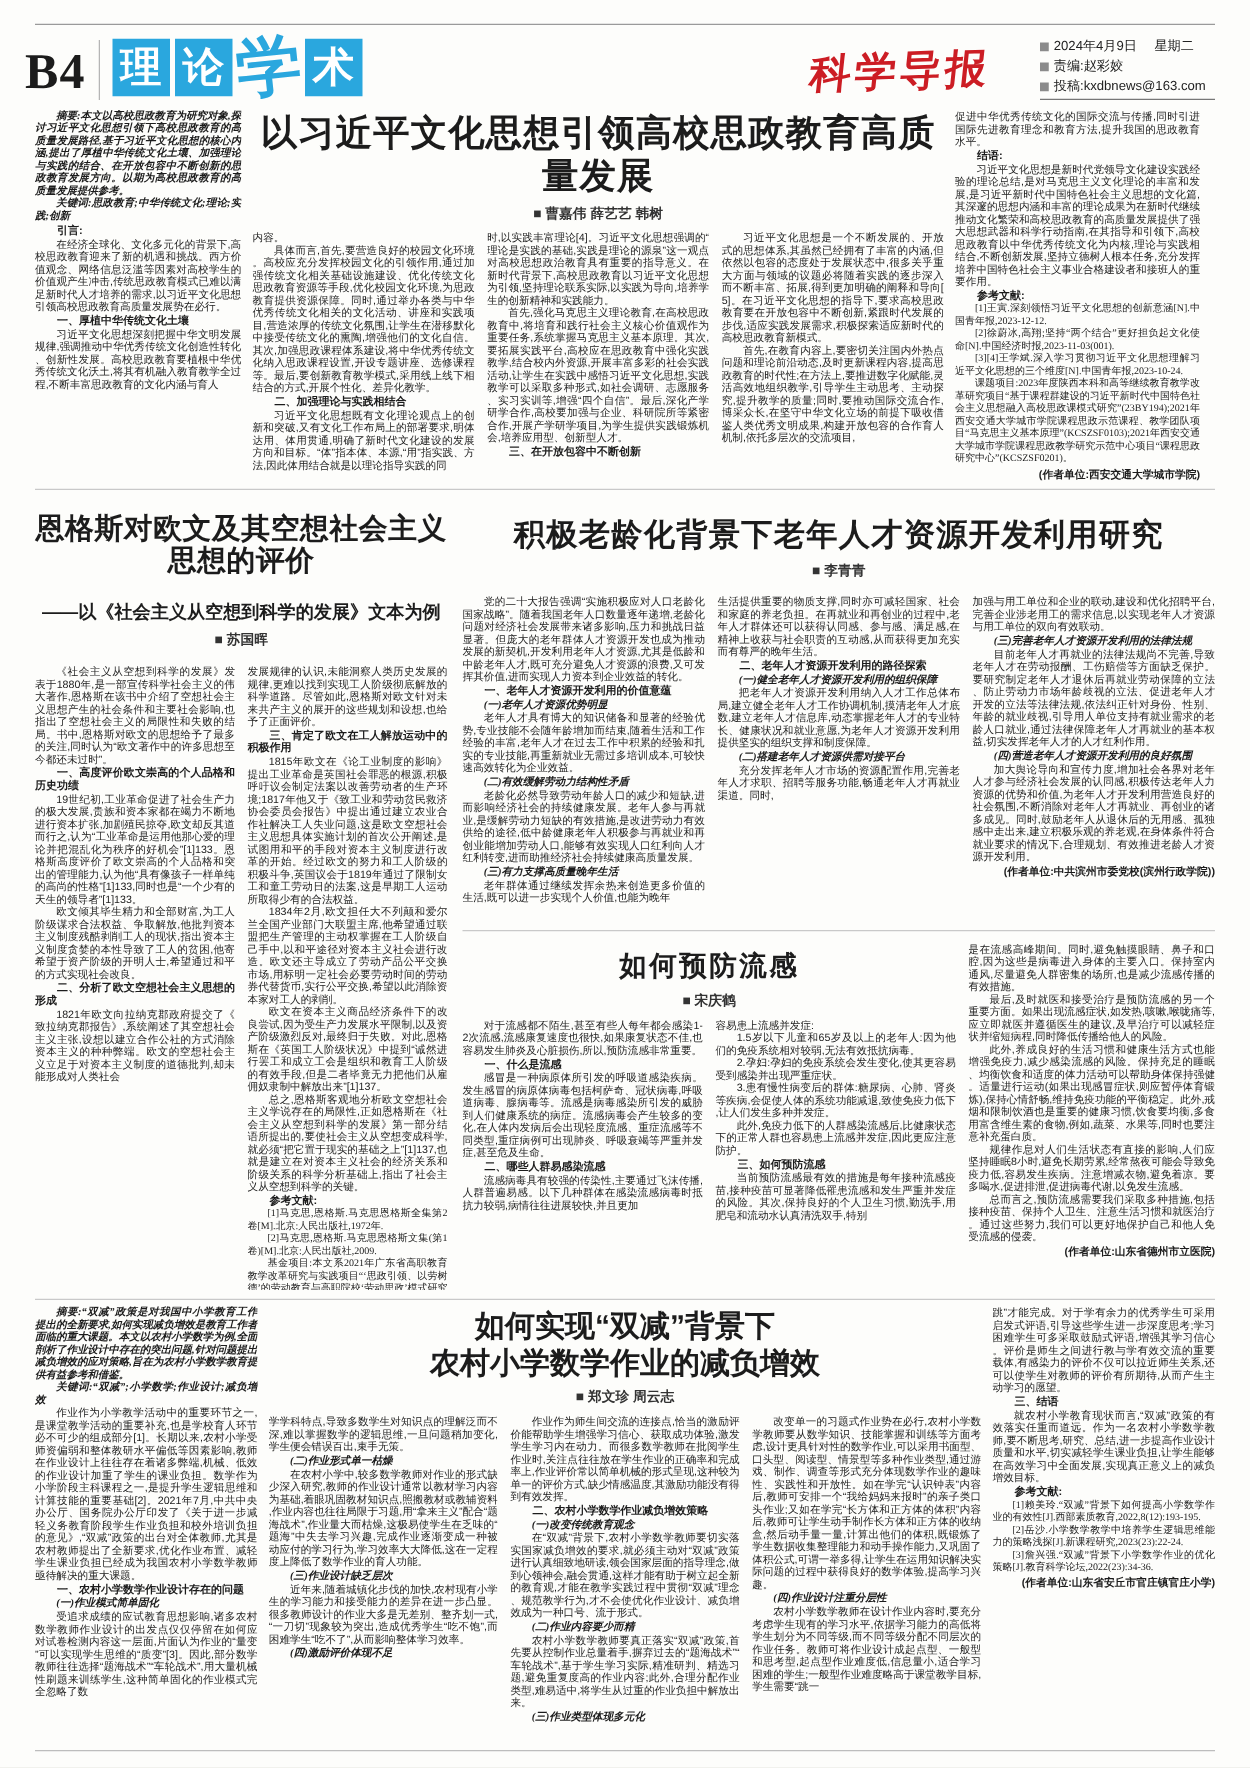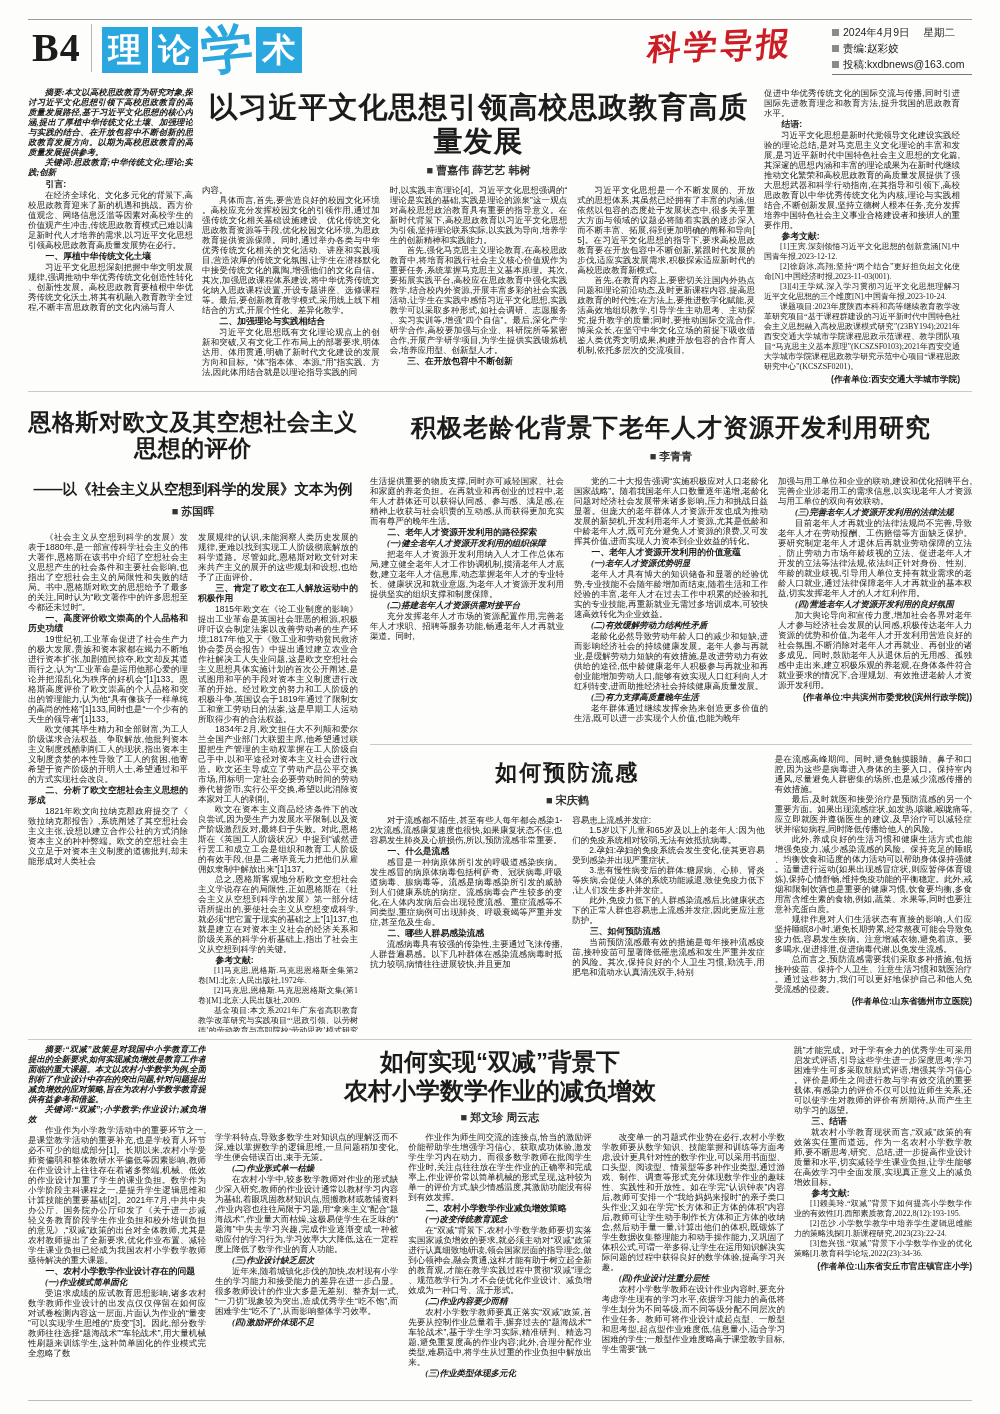--- a/index.html
+++ b/index.html
@@ -1,20 +1,20 @@
 <!DOCTYPE html>
 <html><head>
 <meta charset="utf-8">
 <style>
   html,body{margin:0;padding:0;background:#e8e8e4;}
   .page{position:relative;width:1000px;height:1414px;margin:0 auto;background:#fdfdfb;
         font-family:"Liberation Sans","DejaVu Sans",sans-serif;color:#1c1c1c;overflow:hidden;}
   .toprule{position:absolute;left:28px;right:28px;top:19px;height:1px;background:#9a9a9a;}
   
-  .hdr{position:absolute;left:28px;right:28px;top:24px;height:56px;display:flex;align-items:flex-start;}
+  .hdr{position:absolute;left:16px;right:28px;top:24px;height:56px;display:flex;align-items:flex-end;}
   .pageno{font-family:"Liberation Serif","DejaVu Serif",serif;font-size:40px;font-weight:bold;
           letter-spacing:1px;padding:0 10px 0 4px;}
   .vdiv{width:1px;height:48px;background:#b5b5b5;margin-right:10px;}
   .logo{display:flex;align-items:center;gap:4px;}
   .tile{width:46px;height:46px;background:#2aa7de;color:#fff;font-weight:bold;font-size:33px;
         display:flex;align-items:center;justify-content:center;}
   .tile.alt{background:transparent;color:#2aa7de;font-size:52px;width:50px;height:52px;
         font-family:"Liberation Serif","DejaVu Serif",serif;transform:rotate(-6deg);}
   .mast{margin-left:auto;color:#cc1d24;font-weight:bold;font-size:33px;letter-spacing:3px;
         transform:skewX(-8deg) rotate(-2deg);font-family:"Liberation Serif","DejaVu Serif",serif;}
@@ -173,36 +173,36 @@
             <div class="blk ref">基金项目:本文系2021年广东省高职教育教学改革研究与实践项目“‘思政引领、以劳树德’的劳动教育与高职院校‘劳动思政’模式研究”(项目编号:GDJG2021080);广东机电职业技术学院2021年校级科研项目(科学研究专项)“马克思人的全面发展理论视域下的学校劳动教育研究”(项目编号:YJYB2024-52)阶段性研究成果。</div>
           </div>
       </div>
     </div>
     <div class="rightstack">
       <div class="a3">
         <h2>积极老龄化背景下老年人才资源开发利用研究</h2>
         <div class="byline">■ 李青青</div>
         <div class="cols">
           <div class="col">
-              <div class="blk pc">生活提供重要的物质支撑,同时亦可减轻国家、社会和家庭的养老负担。在再就业和再创业的过程中,老年人才群体还可以获得认同感、参与感、满足感,在精神上收获与社会职责的互动感,从而获得更加充实而有尊严的晚年生活。</div>
-              <div class="blk h">二、老年人才资源开发利用的路径探索</div>
-              <div class="blk s">(一)健全老年人才资源开发利用的组织保障</div>
-              <div class="blk p">把老年人才资源开发利用纳入人才工作总体布局,建立健全老年人才工作协调机制,摸清老年人才底数,建立老年人才信息库,动态掌握老年人才的专业特长、健康状况和就业意愿,为老年人才资源开发利用提供坚实的组织支撑和制度保障。</div>
-              <div class="blk s">(二)搭建老年人才资源供需对接平台</div>
-              <div class="blk p">充分发挥老年人才市场的资源配置作用,完善老年人才求职、招聘等服务功能,畅通老年人才再就业渠道。同时,</div>
-            </div>
-          <div class="col">
               <div class="blk p">党的二十大报告强调“实施积极应对人口老龄化国家战略”。随着我国老年人口数量逐年递增,老龄化问题对经济社会发展带来诸多影响,压力和挑战日益显著。但庞大的老年群体人才资源开发也成为推动发展的新契机,开发利用老年人才资源,尤其是低龄和中龄老年人才,既可充分避免人才资源的浪费,又可发挥其价值,进而实现人力资本到企业效益的转化。</div>
               <div class="blk h">一、老年人才资源开发利用的价值意蕴</div>
               <div class="blk s">(一)老年人才资源优势明显</div>
               <div class="blk p">老年人才具有博大的知识储备和显著的经验优势,专业技能不会随年龄增加而结束,随着生活和工作经验的丰富,老年人才在过去工作中积累的经验和扎实的专业技能,再重新就业无需过多培训成本,可较快速高效转化为企业效益。</div>
               <div class="blk s">(二)有效缓解劳动力结构性矛盾</div>
               <div class="blk p">老龄化必然导致劳动年龄人口的减少和短缺,进而影响经济社会的持续健康发展。老年人参与再就业,是缓解劳动力短缺的有效措施,是改进劳动力有效供给的途径,低中龄健康老年人积极参与再就业和再创业能增加劳动人口,能够有效实现人口红利向人才红利转变,进而助推经济社会持续健康高质量发展。</div>
               <div class="blk s">(三)有力支撑高质量晚年生活</div>
               <div class="blk p">老年群体通过继续发挥余热来创造更多价值的生活,既可以进一步实现个人价值,也能为晚年</div>
+            </div>
+          <div class="col">
+              <div class="blk pc">生活提供重要的物质支撑,同时亦可减轻国家、社会和家庭的养老负担。在再就业和再创业的过程中,老年人才群体还可以获得认同感、参与感、满足感,在精神上收获与社会职责的互动感,从而获得更加充实而有尊严的晚年生活。</div>
+              <div class="blk h">二、老年人才资源开发利用的路径探索</div>
+              <div class="blk s">(一)健全老年人才资源开发利用的组织保障</div>
+              <div class="blk p">把老年人才资源开发利用纳入人才工作总体布局,建立健全老年人才工作协调机制,摸清老年人才底数,建立老年人才信息库,动态掌握老年人才的专业特长、健康状况和就业意愿,为老年人才资源开发利用提供坚实的组织支撑和制度保障。</div>
+              <div class="blk s">(二)搭建老年人才资源供需对接平台</div>
+              <div class="blk p">充分发挥老年人才市场的资源配置作用,完善老年人才求职、招聘等服务功能,畅通老年人才再就业渠道。同时,</div>
             </div>
           <div class="col">
               <div class="blk pc">加强与用工单位和企业的联动,建设和优化招聘平台,完善企业涉老用工的需求信息,以实现老年人才资源与用工单位的双向有效联动。</div>
               <div class="blk s">(三)完善老年人才资源开发利用的法律法规</div>
               <div class="blk p">目前老年人才再就业的法律法规尚不完善,导致老年人才在劳动报酬、工伤赔偿等方面缺乏保护。要研究制定老年人才退休后再就业劳动保障的立法、防止劳动力市场年龄歧视的立法、促进老年人才开发的立法等法律法规,依法纠正针对身份、性别、年龄的就业歧视,引导用人单位支持有就业需求的老龄人口就业,通过法律保障老年人才再就业的基本权益,切实发挥老年人才的人才红利作用。</div>
               <div class="blk s">(四)营造老年人才资源开发利用的良好氛围</div>
               <div class="blk p">加大舆论导向和宣传力度,增加社会各界对老年人才参与经济社会发展的认同感,积极传达老年人力资源的优势和价值,为老年人才开发利用营造良好的社会氛围,不断消除对老年人才再就业、再创业的诸多成见。同时,鼓励老年人从退休后的无用感、孤独感中走出来,建立积极乐观的养老观,在身体条件符合就业要求的情况下,合理规划、有效推进老龄人才资源开发利用。</div>
               <div class="blk au">(作者单位:中共滨州市委党校(滨州行政学院))</div>
             </div>
         </div>

